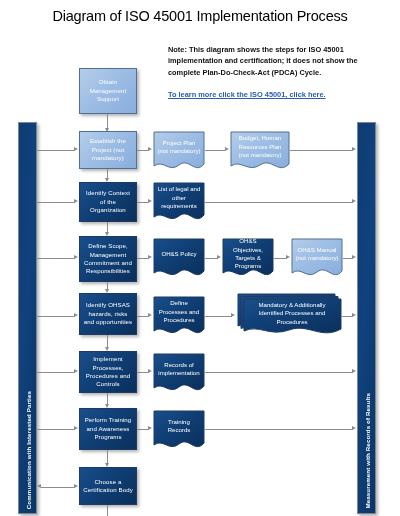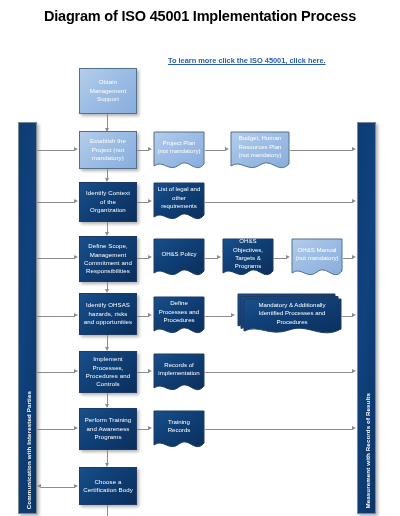--- a/index.html
+++ b/index.html
@@ -15,21 +15,21 @@
     font-family: "Liberation Sans", sans-serif;
     color: #000;
   }
 
   #page-title {
     position: absolute;
     left: 0; top: 8px;
     width: 400px;
     text-align: center;
     font-size: 14.5px;
-    font-weight: bold;
+    font-weight: normal;
     letter-spacing: -0.2px;
     color: #000;
   }
 
   #note-block {
     position: absolute;
     left: 168px; top: 44px;
     width: 222px;
     font-size: 7.4px;
     line-height: 1.52;
@@ -141,20 +141,21 @@
     border-right: 2.6px solid transparent;
     border-top: 4.2px solid #8c8c8c;
   }
 </style>
 </head>
 <body>
 
 <div id="page-title">Diagram of ISO 45001 Implementation Process</div>
 
 <div id="note-block">
+  <span>Note: This diagram shows the steps for ISO 45001 implementation and certification; it does not show the complete Plan-Do-Check-Act (PDCA) Cycle.</span>
   <a id="note-link" href="#">To learn more click the ISO 45001, click here.</a>
 </div>
 
 <div class="sidebar-rail" style="left:18px; top:122px; width:19px; height:392px;">
   <span class="rail-label">Communication with Interested Parties</span>
 </div>
 
 <div class="sidebar-rail" style="left:357px; top:122px; width:19px; height:392px;">
   <span class="rail-label">Measurement with Records of Results</span>
 </div>

